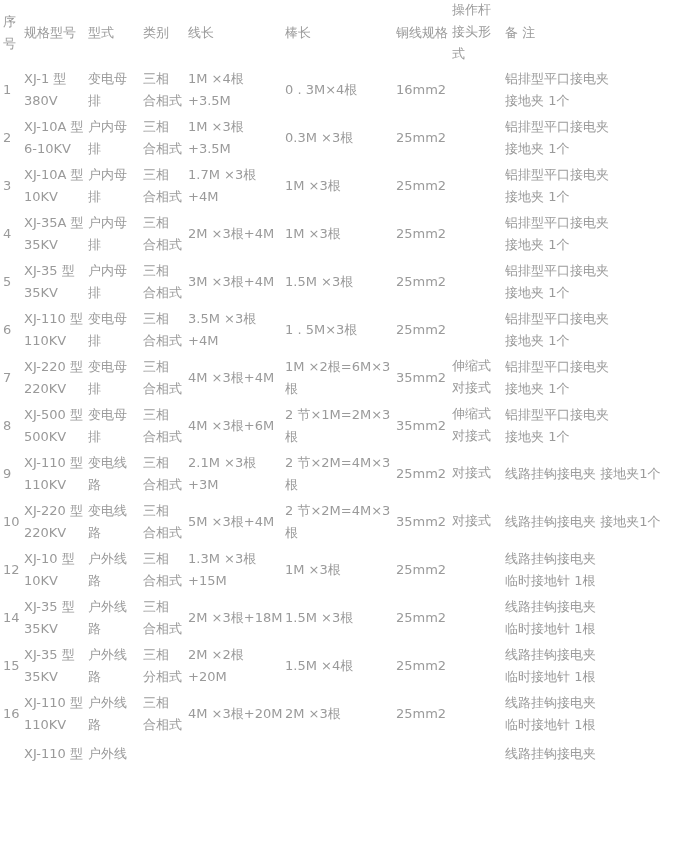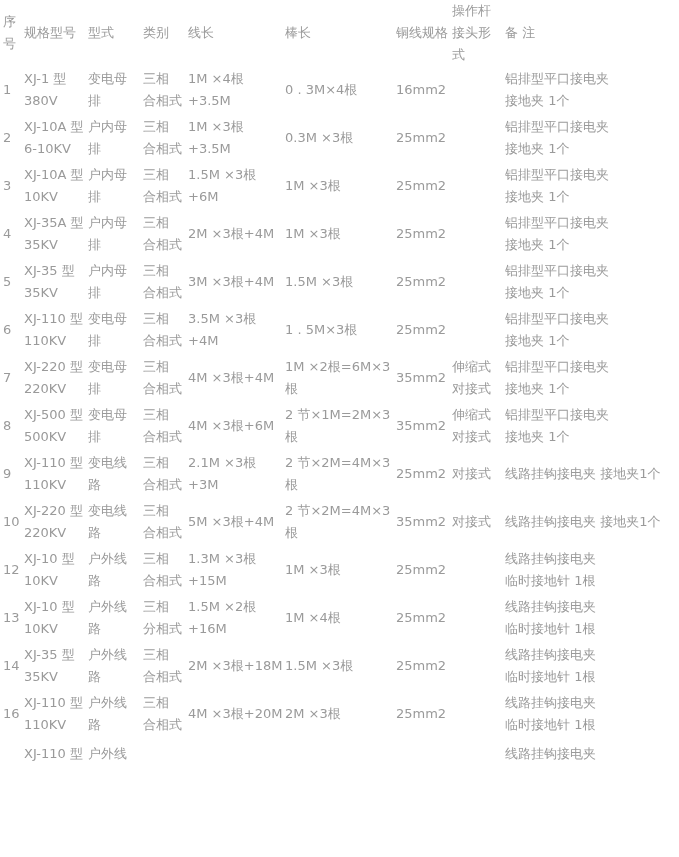--- a/index.html
+++ b/index.html
@@ -38,21 +38,21 @@
   table.spec .c0 { width: 22px; }
   table.spec .c1 { width: 64px; }
   table.spec .c2 { width: 55px; }
   table.spec .c3 { width: 45px; }
   table.spec .c4 { width: 97px; }
   table.spec .c5 { width: 111px; }
   table.spec .c6 { width: 55px; }
   table.spec .c7 { width: 53px; }
   table.spec .c8 { width: 177px; }
   table.spec th:first-child, table.spec td:first-child { padding-left: 3px; }
-  table.spec th.h7, table.spec td.col7 { padding-left: 3px; }
+  table.spec th.h7, table.spec td.col7 { padding-left: 3px; font-family: Liberation Mono, monospace; }
   table.spec th.h8, table.spec td.col8 { padding-left: 3px; margin-top: 21px; }
   tr.partial td {
     vertical-align: top;
     padding-top: 5px;
   }
 </style>
 </head>
 <body>
 
 <div class="page">
@@ -113,21 +113,21 @@
 接地夹 1个</td>
         </tr>
         <tr>
           <td class="col0">3</td>
           <td class="col1">XJ-10A 型
 10KV</td>
           <td class="col2">户内母
 排</td>
           <td class="col3">三相
 合相式</td>
-          <td class="col4">1.5M ×3根+6M</td>
+          <td class="col4">1.7M ×3根+4M</td>
           <td class="col5">1M ×3根</td>
           <td class="col6">25mm2</td>
           <td class="col7"></td>
           <td class="col8">铝排型平口接电夹
 接地夹 1个</td>
         </tr>
         <tr>
           <td class="col0">4</td>
           <td class="col1">XJ-35A 型
 35KV</td>
@@ -241,45 +241,44 @@
           <td class="col3">三相
 合相式</td>
           <td class="col4">1.3M ×3根+15M</td>
           <td class="col5">1M ×3根</td>
           <td class="col6">25mm2</td>
           <td class="col7"></td>
           <td class="col8">线路挂钩接电夹
 临时接地针 1根</td>
         </tr>
         <tr>
-          <td class="col0">13</td>
-          <td class="col1">XJ-10 型
-10KV</td>
-          <td class="col2">户外线
-路</td>
-          <td class="col3">三相
-分相式</td>
-          <td class="col4">1.5M ×2根
-+16M</td>
-          <td class="col5">1M ×4根</td>
-          <td class="col6">25mm2</td>
-          <td class="col7"></td>
-          <td class="col8">线路挂钩接电夹
-临时接地针 1根</td>
-        </tr>
-        <tr>
           <td class="col0">14</td>
           <td class="col1">XJ-35 型
 35KV</td>
           <td class="col2">户外线
 路</td>
           <td class="col3">三相
 合相式</td>
           <td class="col4">2M ×3根+18M</td>
           <td class="col5">1.5M ×3根</td>
+          <td class="col6">25mm2</td>
+          <td class="col7"></td>
+          <td class="col8">线路挂钩接电夹
+临时接地针 1根</td>
+        </tr>
+        <tr>
+          <td class="col0">15</td>
+          <td class="col1">XJ-35 型
+35KV</td>
+          <td class="col2">户外线
+路</td>
+          <td class="col3">三相
+分相式</td>
+          <td class="col4">2M ×2根 +20M</td>
+          <td class="col5">1.5M ×4根</td>
           <td class="col6">25mm2</td>
           <td class="col7"></td>
           <td class="col8">线路挂钩接电夹
 临时接地针 1根</td>
         </tr>
         <tr>
           <td class="col0">16</td>
           <td class="col1">XJ-110 型
 110KV</td>
           <td class="col2">户外线

